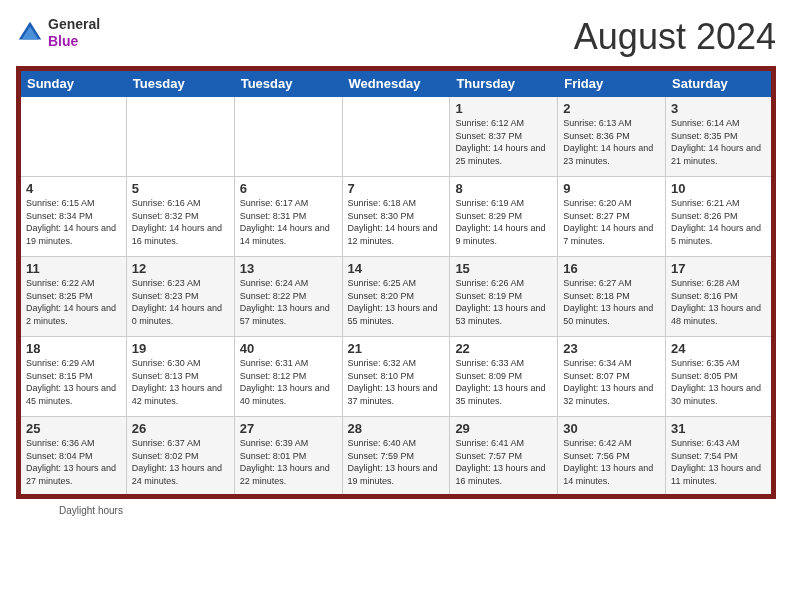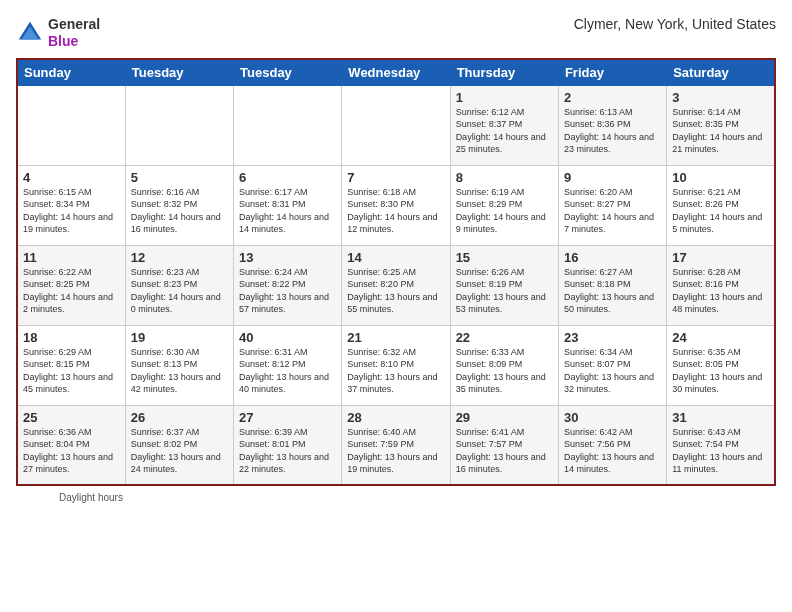--- a/index.html
+++ b/index.html
@@ -46,21 +46,21 @@
       font-size: 36px;
       font-weight: normal;
       color: #333;
     }
     .location {
       font-size: 14px;
       color: #333;
     }
     .calendar {
       flex: 1;
-      border: 2px solid #7f1d1d;
+      border: 5px solid #7f1d1d;
       border-collapse: collapse;
       width: 100%;
       table-layout: fixed;
     }
     .calendar th {
       background-color: #1a5fb4;
       color: white;
       text-align: left;
       padding: 5px 6px;
       font-size: 13px;
@@ -117,21 +117,21 @@
       <svg class="logo-icon" viewBox="0 0 30 30" xmlns="http://www.w3.org/2000/svg">
         <polygon points="15,3 27,22 3,22" fill="#1a5fb4"></polygon>
         <polygon points="15,8 24,22 6,22" fill="#4a90d9"></polygon>
       </svg>
       <div class="logo-text">
         <div class="logo-general">General</div>
         <div class="logo-blue">Blue</div>
       </div>
     </div>
     <div class="title-block">
-      <div class="location">Clymer, New York, United States</div>
+      <div class="month-title">August 2024</div>
     </div>
   </div>
 
   <table class="calendar">
     <thead>
       <tr>
       <th>Sunday</th>
           <th>Tuesday</th>
           <th>Tuesday</th>
           <th>Wednesday</th>

